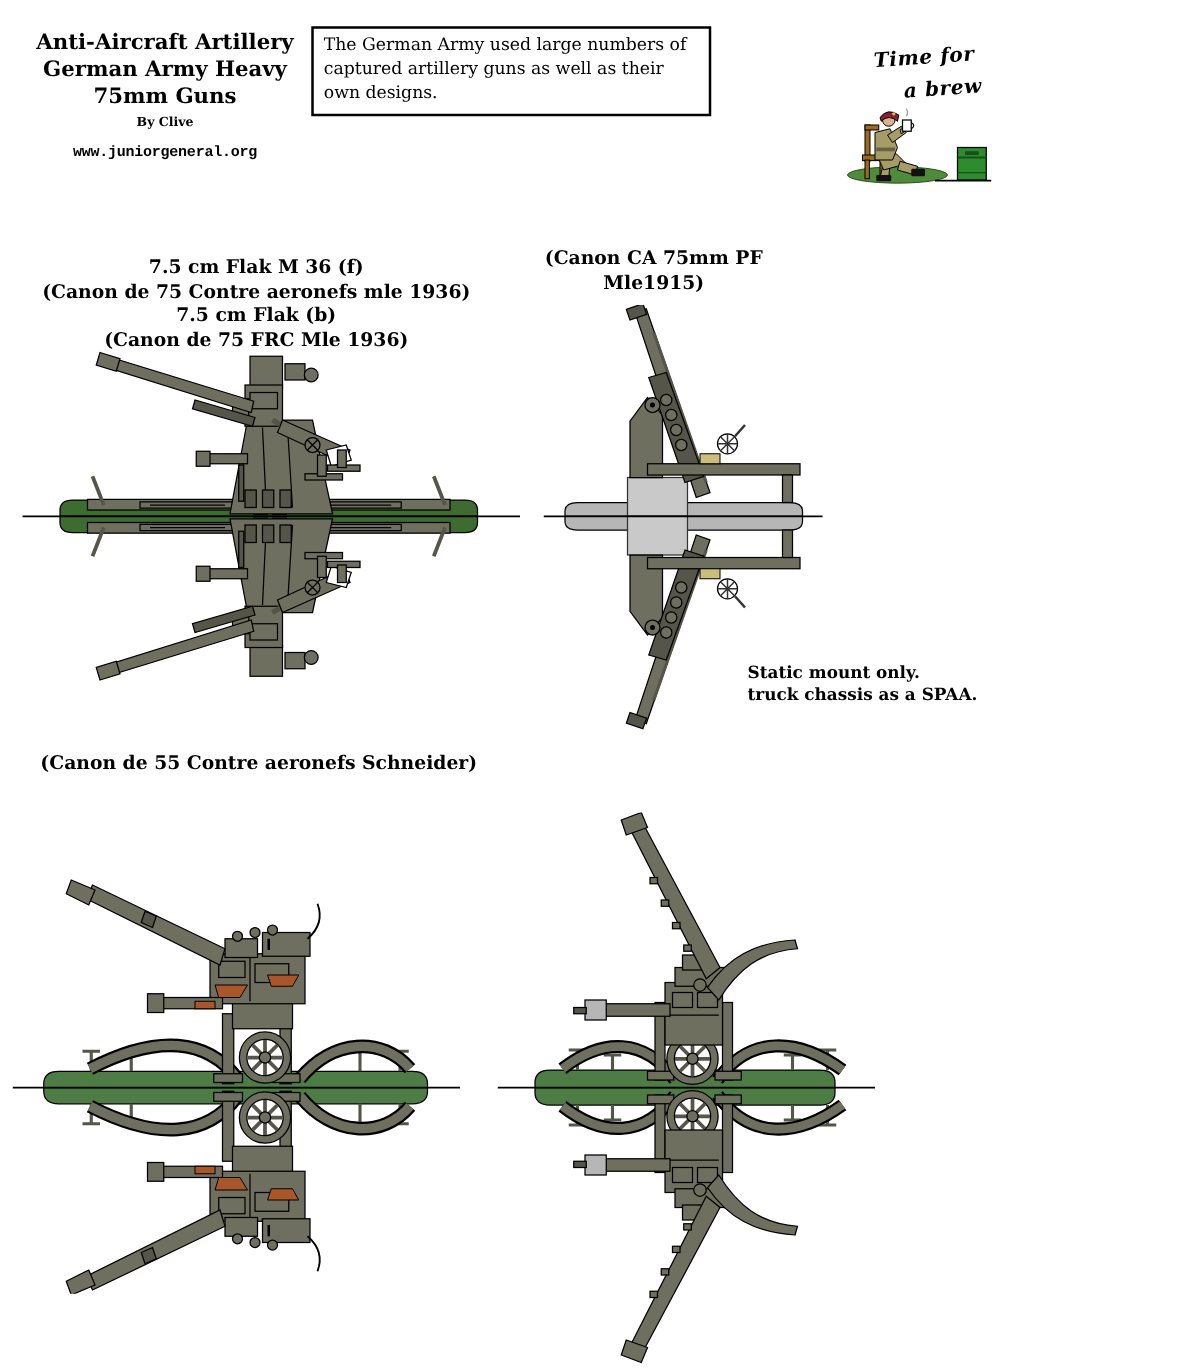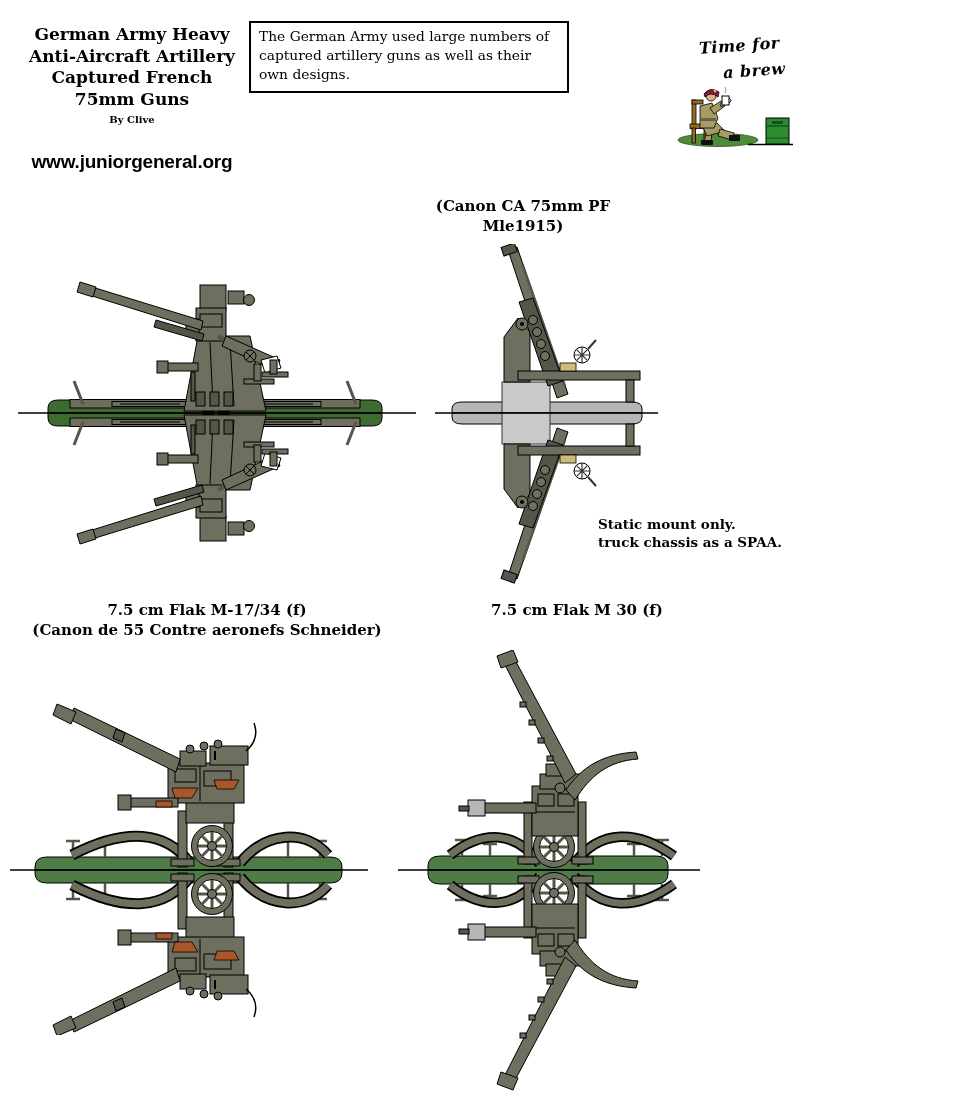--- a/index.html
+++ b/index.html
@@ -2,21 +2,21 @@
 <html style="--gun-body: #6f6f5f; --gun-dark: #55554a; --cap-green: #3e6b2f; --base-green: #4d7c44; --bar-gray: #b6b6b6; --pedestal-gray: #c9c9c9; --seat-orange: #a8562a; --grass: #4e8b3a; --crate: #2e8b2e; --chair: #9c6a1e; --uniform: #a69c66; --skin: #d9b38c; --beret: #8b1d35;"><head>
 <meta charset="utf-8">
 <style>
   html,body{margin:0;padding:0;background:#fff;}
   #page{position:relative;width:960px;height:1094px;background:#fff;overflow:hidden;
         font-family:"DejaVu Serif","Liberation Serif",serif;color:#000;}
   .abs{position:absolute;}
   .title-block{text-align:center;font-weight:bold;}
   .tl{font-size:17px;line-height:21.5px;white-space:nowrap;}
   .byline{font-size:10px;line-height:18px;margin-top:1px;}
-  .website{font-family:Liberation Sans, sans-serif;font-size:19px;margin-top:22px;letter-spacing:-0.2px;}
+  .website{font-family:Liberation Mono, monospace;font-size:12px;margin-top:7px;letter-spacing:-0.2px;}
   .descbox{border:2px solid #000;font-weight:normal;font-size:13.8px;line-height:19px;padding:4px 8px 7px 8px;}
   .descbox p{margin:0;}
   .caption{font-weight:bold;font-size:15px;line-height:19.5px;text-align:center;}
   .note{font-weight:bold;font-size:13.5px;line-height:17.5px;}
   .script-text{font-style:italic;font-weight:bold;font-size:16px;letter-spacing:0.5px;
                transform:rotate(-4deg);white-space:nowrap;}
   
   .f-gun{fill:var(--gun-body,#6f6f5f);stroke:#000;stroke-width:1;}
   .f-dark{fill:var(--gun-dark,#55554a);stroke:#000;stroke-width:1;}
   .f-green1{fill:var(--cap-green,#3e6b2f);stroke:#000;stroke-width:1;}
@@ -33,23 +33,22 @@
   .f-skin{fill:var(--skin,#d9b38c);stroke:#000;stroke-width:0.8;}
   .f-beret{fill:var(--beret,#8b1d35);stroke:#000;stroke-width:0.8;}
   .outline-only{fill:none;stroke:#000;stroke-width:1;}
 </style>
 </head>
 <body>
 
 <div id="page">
 
   <div class="abs title-block" style="left:20px;top:24px;width:224px;">
+    <div class="tl">Anti-Aircraft Artillery</div>
     <div class="tl">German Army Heavy</div>
-    <div class="tl">Anti-Aircraft Artillery</div>
-    <div class="tl">Captured French</div>
     <div class="tl">75mm Guns</div>
     <div class="byline">By Clive</div>
     <div class="website">www.juniorgeneral.org</div>
   </div>
 
   <div class="abs descbox" style="left:249px;top:21px;width:300px;">
     <p>The German Army used large numbers of captured artillery guns as well as their own designs.</p>
   </div>
 
   <div class="abs script-text" style="left:699px;top:36px;">Time for</div>
@@ -83,20 +82,26 @@
       <path class="f-beret" d="M28,14 Q34,6 43,12 L42,17 Q35,11 29,17 Z"></path>
       <circle cx="39" cy="11" r="1.3" fill="#d8c24a"></circle>
       <polygon class="f-uniform" points="34,28 45,21 49,26 38,34"></polygon>
       <polygon class="f-skin" points="44,24 47,22 48,25 45,27"></polygon>
       <rect class="f-white" x="46" y="16" width="7" height="9"></rect>
       <path d="M53,18 q4,2.5 0,5" stroke="#000" stroke-width="1" fill="none"></path>
       <path d="M49,13 q2,-3 0,-6" stroke="#999" stroke-width="1" fill="none"></path>
     </g>
   </svg>
 
+  <div class="abs caption" style="left:30px;top:204px;width:350px;">
+    <div>7.5 cm Flak M 36 (f)</div>
+    <div>(Canon de 75 Contre aeronefs mle 1936)</div>
+    <div>7.5 cm Flak (b)</div>
+    <div>(Canon de 75 FRC Mle 1936)</div>
+  </div>
 
   <div class="abs caption" style="left:398px;top:197px;width:250px;">
     <div>(Canon CA 75mm PF Mle1915)</div>
   </div>
 
   <svg class="abs" style="left:0px;top:278px;" width="420" height="272" viewBox="0 0 420 272" xmlns="http://www.w3.org/2000/svg" xmlns:xlink="http://www.w3.org/1999/xlink">
     <g id="g1top">
       <path class="f-green1" d="M48,135 L48,130 Q48,122 58,122 L372,122 Q382,122 382,130 L382,135 Z"></path>
       <rect class="f-gun" x="70" y="121.5" width="290" height="8.5"></rect>
       <rect class="outline-only" x="112" y="123.5" width="75" height="5"></rect>
@@ -158,32 +163,30 @@
       <circle class="f-gun" cx="90" cy="80" r="6"></circle>
       <circle cx="90" cy="80" r="2" fill="#000"></circle>
       <circle class="f-white" cx="150" cy="111" r="8"></circle>
       <path d="M150,103 V119 M142,111 H158 M144.4,105.4 L155.6,116.6 M155.6,105.4 L144.4,116.6" stroke="#333" stroke-width="1.2" fill="none"></path>
       <line x1="156" y1="105" x2="164" y2="96" stroke="#333" stroke-width="2"></line>
     </g>
     <use href="#g2top" xlink:href="#g2top" transform="translate(0,338) scale(1,-1)"></use>
     <line x1="3" y1="169" x2="226" y2="169" stroke="#000" stroke-width="1.4"></line>
   </svg>
 
-  <div class="abs note" style="left:598px;top:516px;width:240px;">
+  <div class="abs note" style="left:598px;top:530px;width:240px;">
     <div>Static mount only.</div>
     <div>truck chassis as a SPAA.</div>
   </div>
 
   <div class="abs caption" style="left:27px;top:601px;width:360px;">
-    <div>7.5 cm Flak M-17/34 (f)</div>
     <div>(Canon de 55 Contre aeronefs Schneider)</div>
   </div>
 
   <div class="abs caption" style="left:427px;top:601px;width:300px;">
-    <div>7.5 cm Flak M 30 (f)</div>
   </div>
 
   <svg class="abs" style="left:10px;top:655px;" width="370" height="380" viewBox="0 0 370 380" xmlns="http://www.w3.org/2000/svg" xmlns:xlink="http://www.w3.org/1999/xlink">
     <g id="g3top">
       <path class="f-green2" d="M25,215 L25,212 Q25,202 37,202 L320,202 Q332,202 332,212 L332,215 Z"></path>
       <g stroke="var(--gun-dark,#55554a)" stroke-width="2.5" fill="none">
         <path d="M63,202 V186 M56,186 H70"></path>
         <path d="M95,202 V184 M88,184 H102"></path>
         <path d="M278,202 V184 M271,184 H285"></path>
         <path d="M310,202 V186 M303,186 H317"></path>

